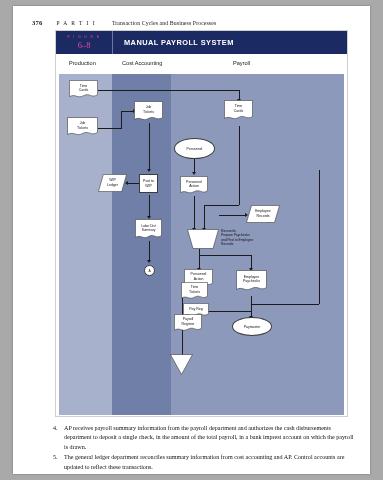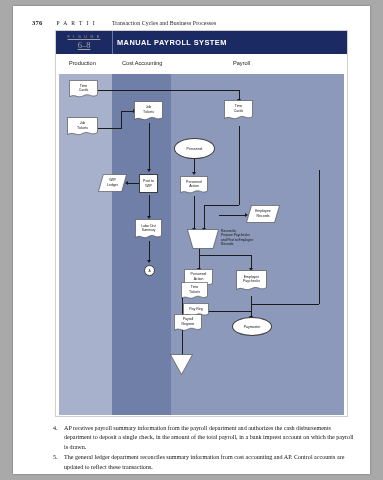--- a/index.html
+++ b/index.html
@@ -32,31 +32,31 @@
     width:291px;height:385px;
     background:#ffffff;
     border:1px solid #cfcfcf;
   }
   .fig-titlebar{
     position:absolute;left:0;top:0;width:291px;height:23px;
     background:#1c2a63;
     display:flex;align-items:center;
   }
   .fig-num{
-    width:56px;text-align:center;color:#a3a3a3;
+    width:56px;text-align:center;color:#ec4899;
     border-right:1px solid #6a77a8;
     height:23px;display:flex;flex-direction:column;
-    align-items:center;justify-content:center;text-decoration:underline;
+    align-items:center;justify-content:center;
   }
   .fig-num .lbl{font-size:3.6px;letter-spacing:1.3px;font-family:"Liberation Sans",sans-serif;}
   .fig-num .no{font-size:8.5px;font-family:"Liberation Serif",serif;margin-top:.5px;}
   .fig-title{
     color:#ffffff;font-size:7.4px;letter-spacing:.45px;
     font-family:"Liberation Sans",sans-serif;font-weight:bold;
-    margin-left:4px;
+    margin-left:11px;
   }
 
   
   .colheads{
     position:absolute;left:0;top:23px;width:291px;height:20px;
     background:#ffffff;border-bottom:1px solid #d4d4d4;
   }
   .colheads span{
     position:absolute;top:6px;font-size:5.6px;color:#1a1a1a;
     font-family:"Liberation Sans",sans-serif;

